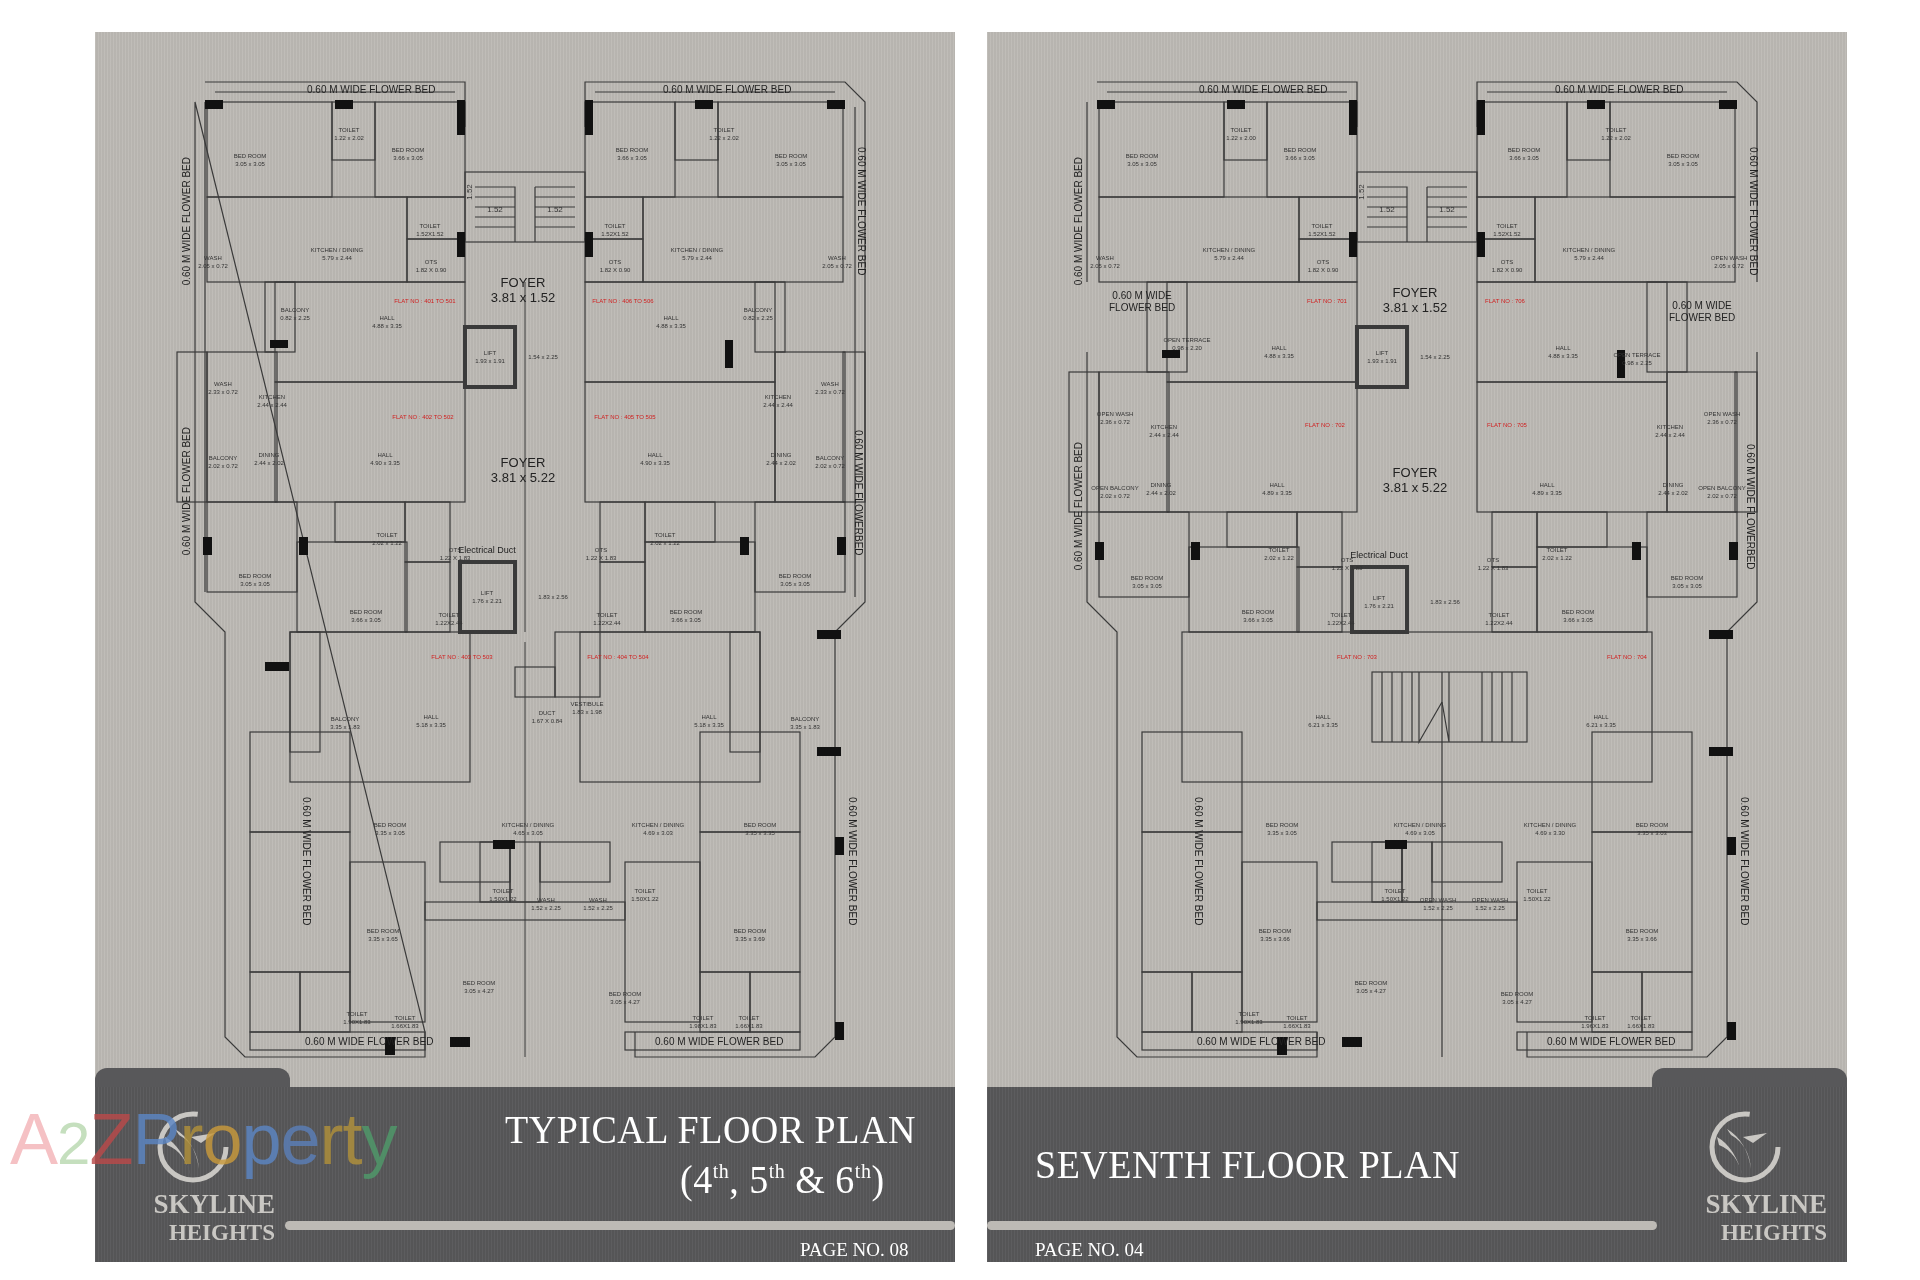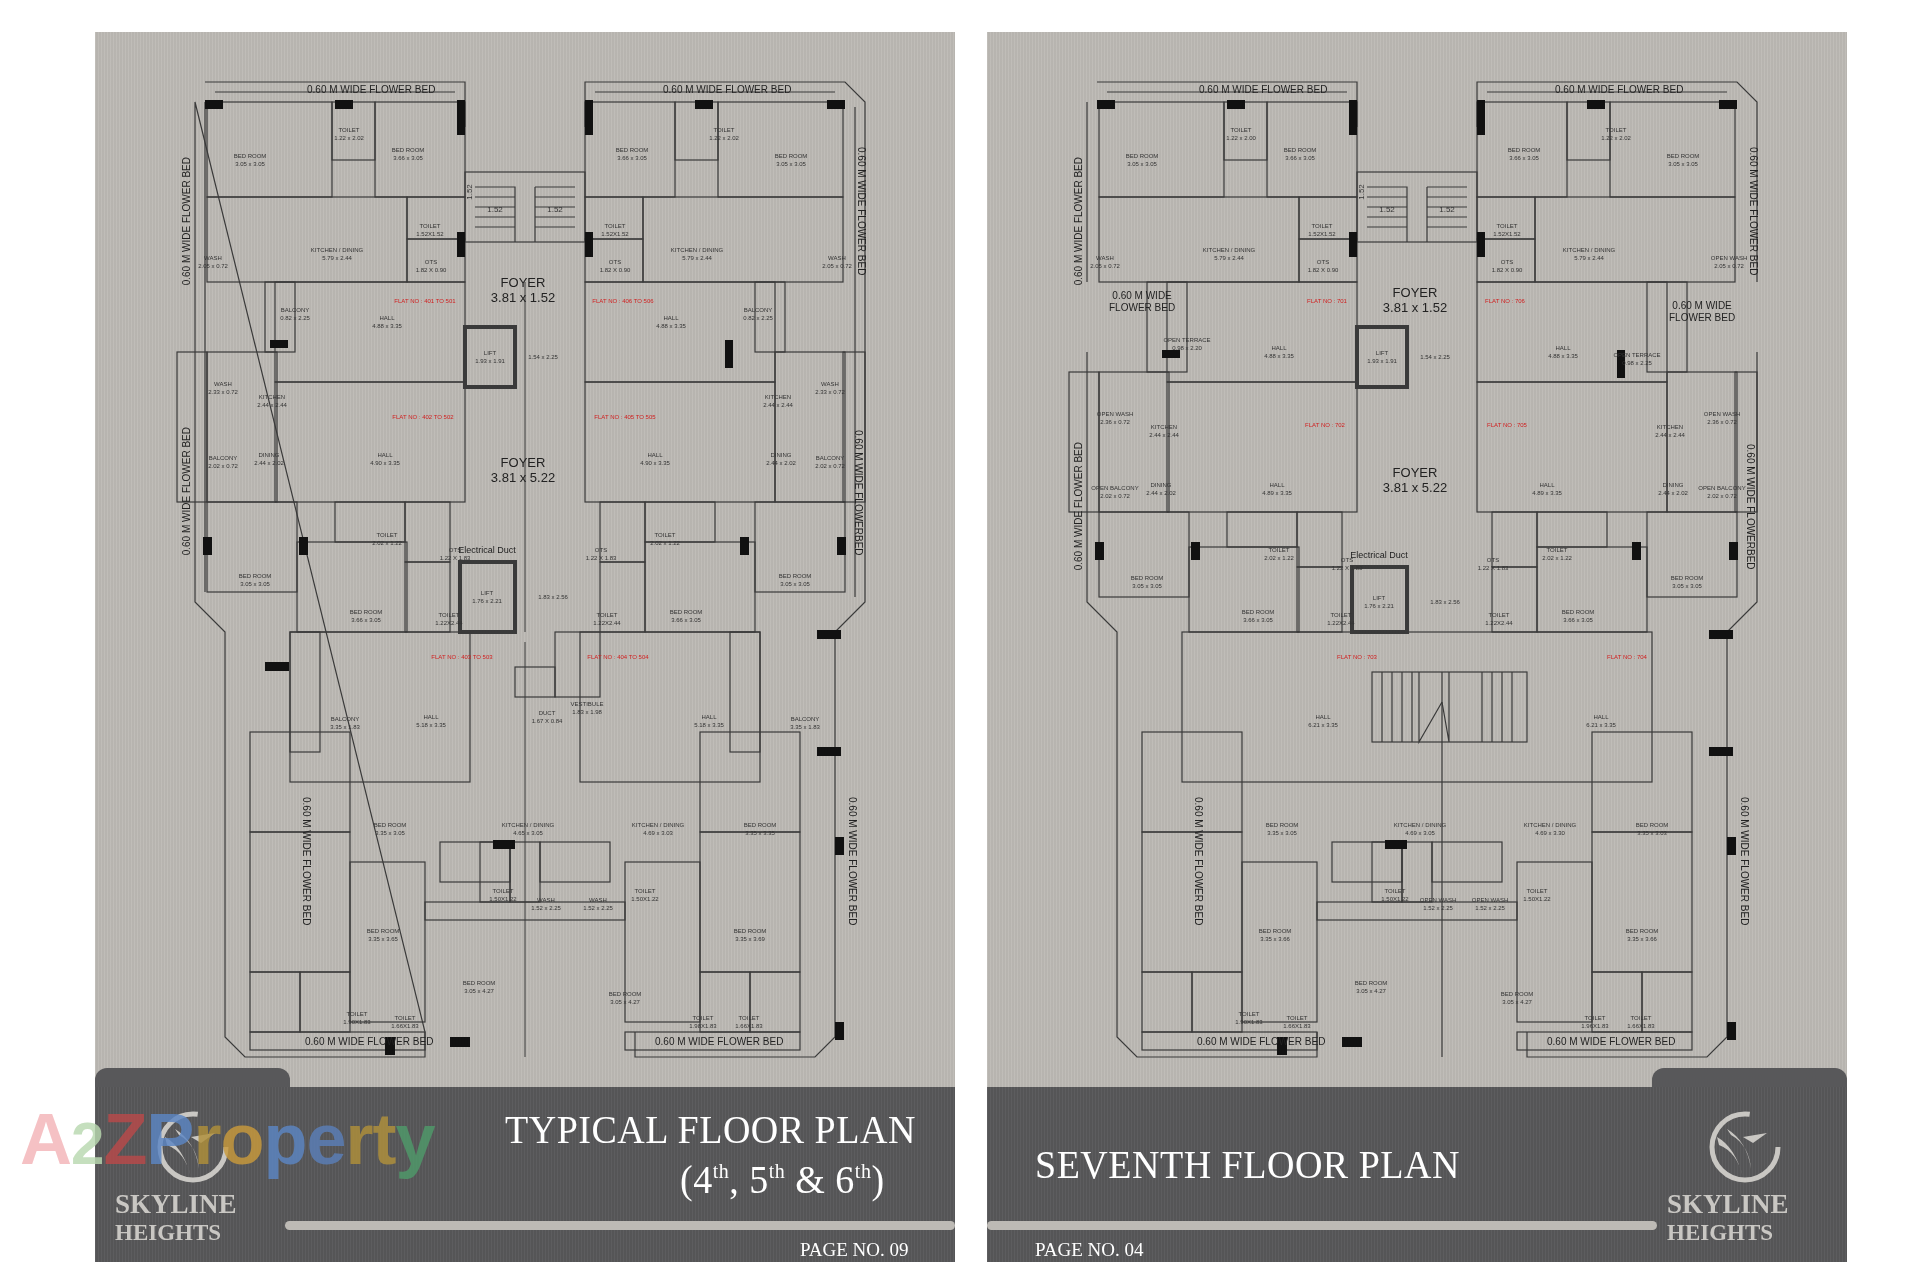--- a/index.html
+++ b/index.html
@@ -16,25 +16,25 @@
   .fb{position:absolute;font-size:10px;color:#222;white-space:nowrap;}
   .fb.v{writing-mode:vertical-rl;}
   .flat{position:absolute;font-size:6px;color:#d02020;white-space:nowrap;transform:translate(-50%,-50%);}
   .footer{position:absolute;left:0;width:860px;top:1055px;height:175px;background:#58585a;
     background-image:repeating-linear-gradient(90deg,rgba(255,255,255,0.03) 0 1px,rgba(0,0,0,0.04) 1px 3px);}
   .tab{position:absolute;top:1036px;width:195px;height:40px;background:#58585a;border-radius:12px 12px 0 0;}
   .rule{position:absolute;height:9px;background:#bdbab5;border-radius:5px;}
   .title{position:absolute;font-family:"Liberation Serif",serif;color:#ffffff;font-size:38px;letter-spacing:0.5px;white-space:nowrap;transform:scaleY(1.05);}
   .title sup{font-size:20px;}
   .pageno{position:absolute;font-family:"Liberation Serif",serif;color:#ffffff;font-size:19px;white-space:nowrap;}
-  .brand{position:absolute;font-family:"Liberation Serif",serif;color:#c9c7c3;text-align:left;font-weight:bold;}
+  .brand{position:absolute;font-family:"Liberation Serif",serif;color:#c9c7c3;text-align:right;font-weight:bold;}
   .brand .l1{font-size:27px;line-height:30px;display:block;}
   .brand .l2{font-size:23px;line-height:28px;display:block;}
   .logo{position:absolute;}
-  .watermark{position:absolute;left:20px;top:1098px;font-family:"Liberation Sans",sans-serif;font-size:72px;font-weight:bold;letter-spacing:-1px;opacity:0.82;white-space:nowrap;}
+  .watermark{position:absolute;left:10px;top:1098px;font-family:"Liberation Sans",sans-serif;font-size:72px;font-weight:normal;letter-spacing:-1px;opacity:0.82;white-space:nowrap;}
   .watermark .a{color:#f3b4b8;}
   .watermark .two{color:#b9d9b0;font-size:60px;}
   .watermark .z{color:#b94a4a;}
   .watermark .p{color:#5c86c4;}
   .watermark .r{color:#b0903a;}
   .watermark .o{color:#c99a3c;}
   .watermark .e{color:#5b7fb8;}
   .watermark .t{color:#b1913c;}
   .watermark .y{color:#4f9a6a;}
 </style>
@@ -235,21 +235,21 @@
         <div class="lbl" style="left: 608px; top: 990px;"><span>TOILET</span><span class="dim">1.98X1.83</span></div>
         <div class="lbl" style="left: 654px; top: 990px;"><span>TOILET</span><span class="dim">1.66X1.83</span></div>
       </div>
   </div>
 
   <div class="tab" style="left:0;"></div>
   <div class="footer">
     <div class="title" style="left:410px;top:20px;">TYPICAL FLOOR PLAN</div>
     <div class="title" style="left:585px;top:70px;"><span>(4</span><sup>th</sup><span>, 5</span><sup>th</sup><span> &amp; 6</span><sup>th</sup><span>)</span></div>
     <div class="rule" style="left:190px;top:134px;width:670px;"></div>
-    <div class="pageno" style="left:705px;top:152px;">PAGE NO. 09</div>
+    <div class="pageno" style="left:705px;top:152px;">PAGE NO. 08</div>
     <svg class="logo" style="left:58px;top:20px;" width="80" height="80" viewBox="0 0 80 80">
       <circle cx="40" cy="40" r="33" fill="none" stroke="#c9c7c3" stroke-width="5" stroke-dasharray="160 60"></circle>
       <path d="M12,30 Q30,40 38,70 Q32,45 14,38 Z" fill="#c9c7c3"></path>
       <path d="M22,22 Q42,34 46,62 Q44,38 26,28 Z" fill="#c9c7c3"></path>
       <path d="M38,30 L62,26 L48,36 Z" fill="#c9c7c3"></path>
     </svg>
     <div class="brand" style="left:20px;top:102px;width:160px;">
         <span class="l1">SKYLINE</span>
         <span class="l2">HEIGHTS</span>
       </div>

